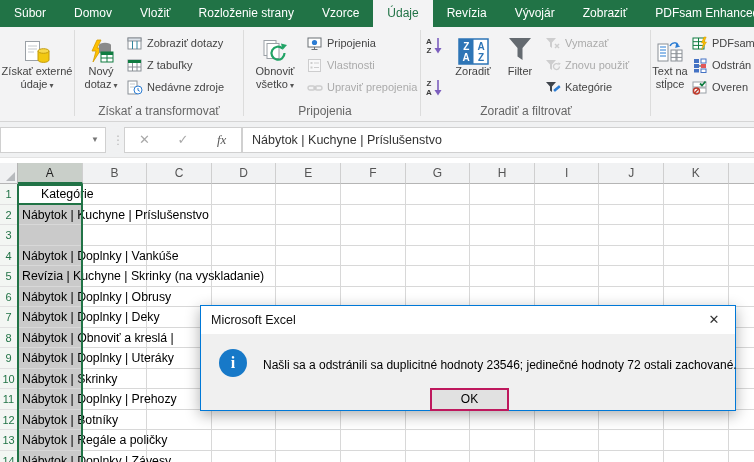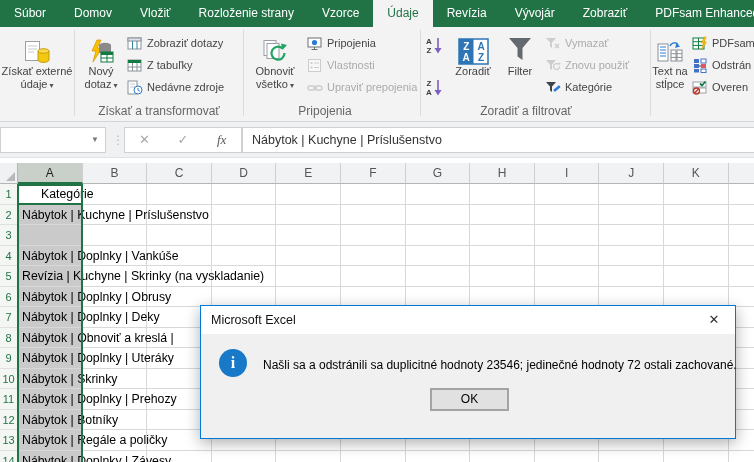--- a/index.html
+++ b/index.html
@@ -44,26 +44,26 @@
   .rows{position:absolute;left:0;top:26px;width:754px;height:278px}
   .rnum{position:absolute;left:0;width:18px;background:#F3F6F3;color:#217346;font-size:11px;text-align:center;border-right:1px solid #B5B5B5;border-bottom:1px solid #E0E0E0}
   .cell{position:absolute;border-right:1px solid #D8D8D8;border-bottom:1px solid #D8D8D8;background:transparent}
   .cell.asel{background:#CACACA}
   .cell.aactive{background:#FFFFFF}
   .ctext{position:absolute;left:22px;font-size:12.3px;color:#000;white-space:nowrap;z-index:3}
   .selcol{position:absolute;left:17px;top:0;width:66px;height:278px;border-left:2px solid #217346;border-right:2px solid #217346;z-index:4;pointer-events:none}
   .a1box{position:absolute;left:17px;top:0;width:66px;height:21px;border:2px solid #217346;z-index:5;pointer-events:none}
 
   
-  .dialog{position:absolute;left:200px;top:305px;width:536px;height:134px;background:#F0F0F0;border:1px solid #0078D7;box-shadow:0 4px 14px rgba(0,0,0,.32);z-index:10}
+  .dialog{position:absolute;left:200px;top:305px;width:536px;height:106px;background:#F0F0F0;border:1px solid #0078D7;box-shadow:0 4px 14px rgba(0,0,0,.32);z-index:10}
   .dtitle{position:absolute;left:0;top:0;right:0;height:28px;background:#fff;font-size:12.5px;line-height:28px;padding-left:10px;color:#111}
   .dclose{position:absolute;right:0;top:0;width:42px;height:28px;text-align:center;line-height:28px;font-size:13px;color:#333;background:#fff}
   .dicon{position:absolute;left:18px;top:43px;width:28px;height:28px;border-radius:50%;background:#1779C8;color:#fff;font-size:16px;font-weight:bold;text-align:center;line-height:28px;font-family:"Liberation Serif",serif}
   .dmsg{position:absolute;left:62px;top:52px;right:12px;font-size:12px;color:#000;white-space:nowrap}
-  .dok{position:absolute;left:229px;top:82px;width:79px;height:23px;background:#E1E1E1;border:2px solid #a3a3a3;font-size:12px;text-align:center;line-height:18px;color:#000}
+  .dok{position:absolute;left:229px;top:82px;width:79px;height:23px;background:#E1E1E1;border:2px solid #be185d;font-size:12px;text-align:center;line-height:18px;color:#000}
 </style>
 </head>
 <body>
 
 <div class="tabbar">
     <div class="tab">Súbor</div>
     <div class="tab">Domov</div>
     <div class="tab">Vložiť</div>
     <div class="tab">Rozloženie strany</div>
     <div class="tab">Vzorce</div>

